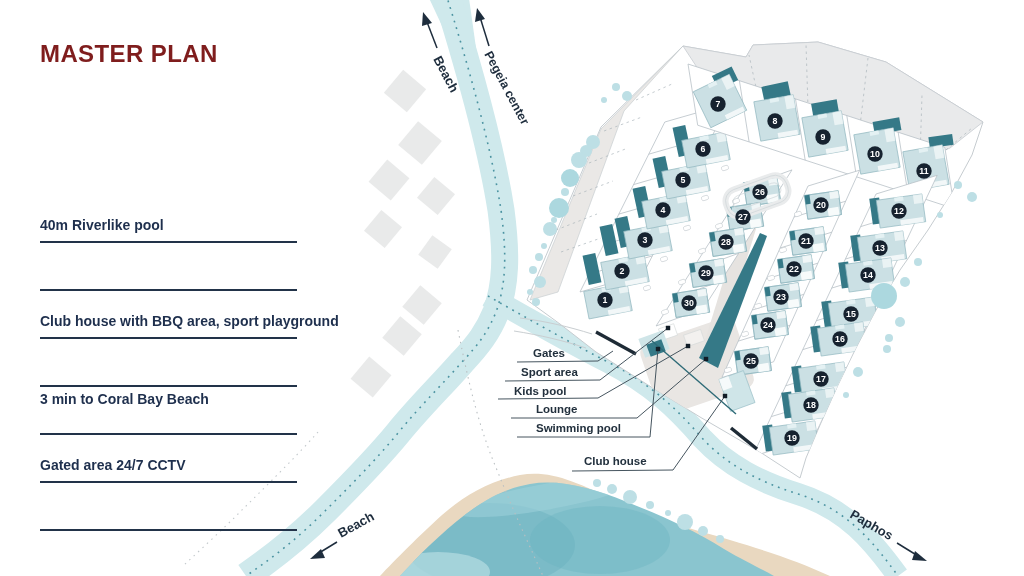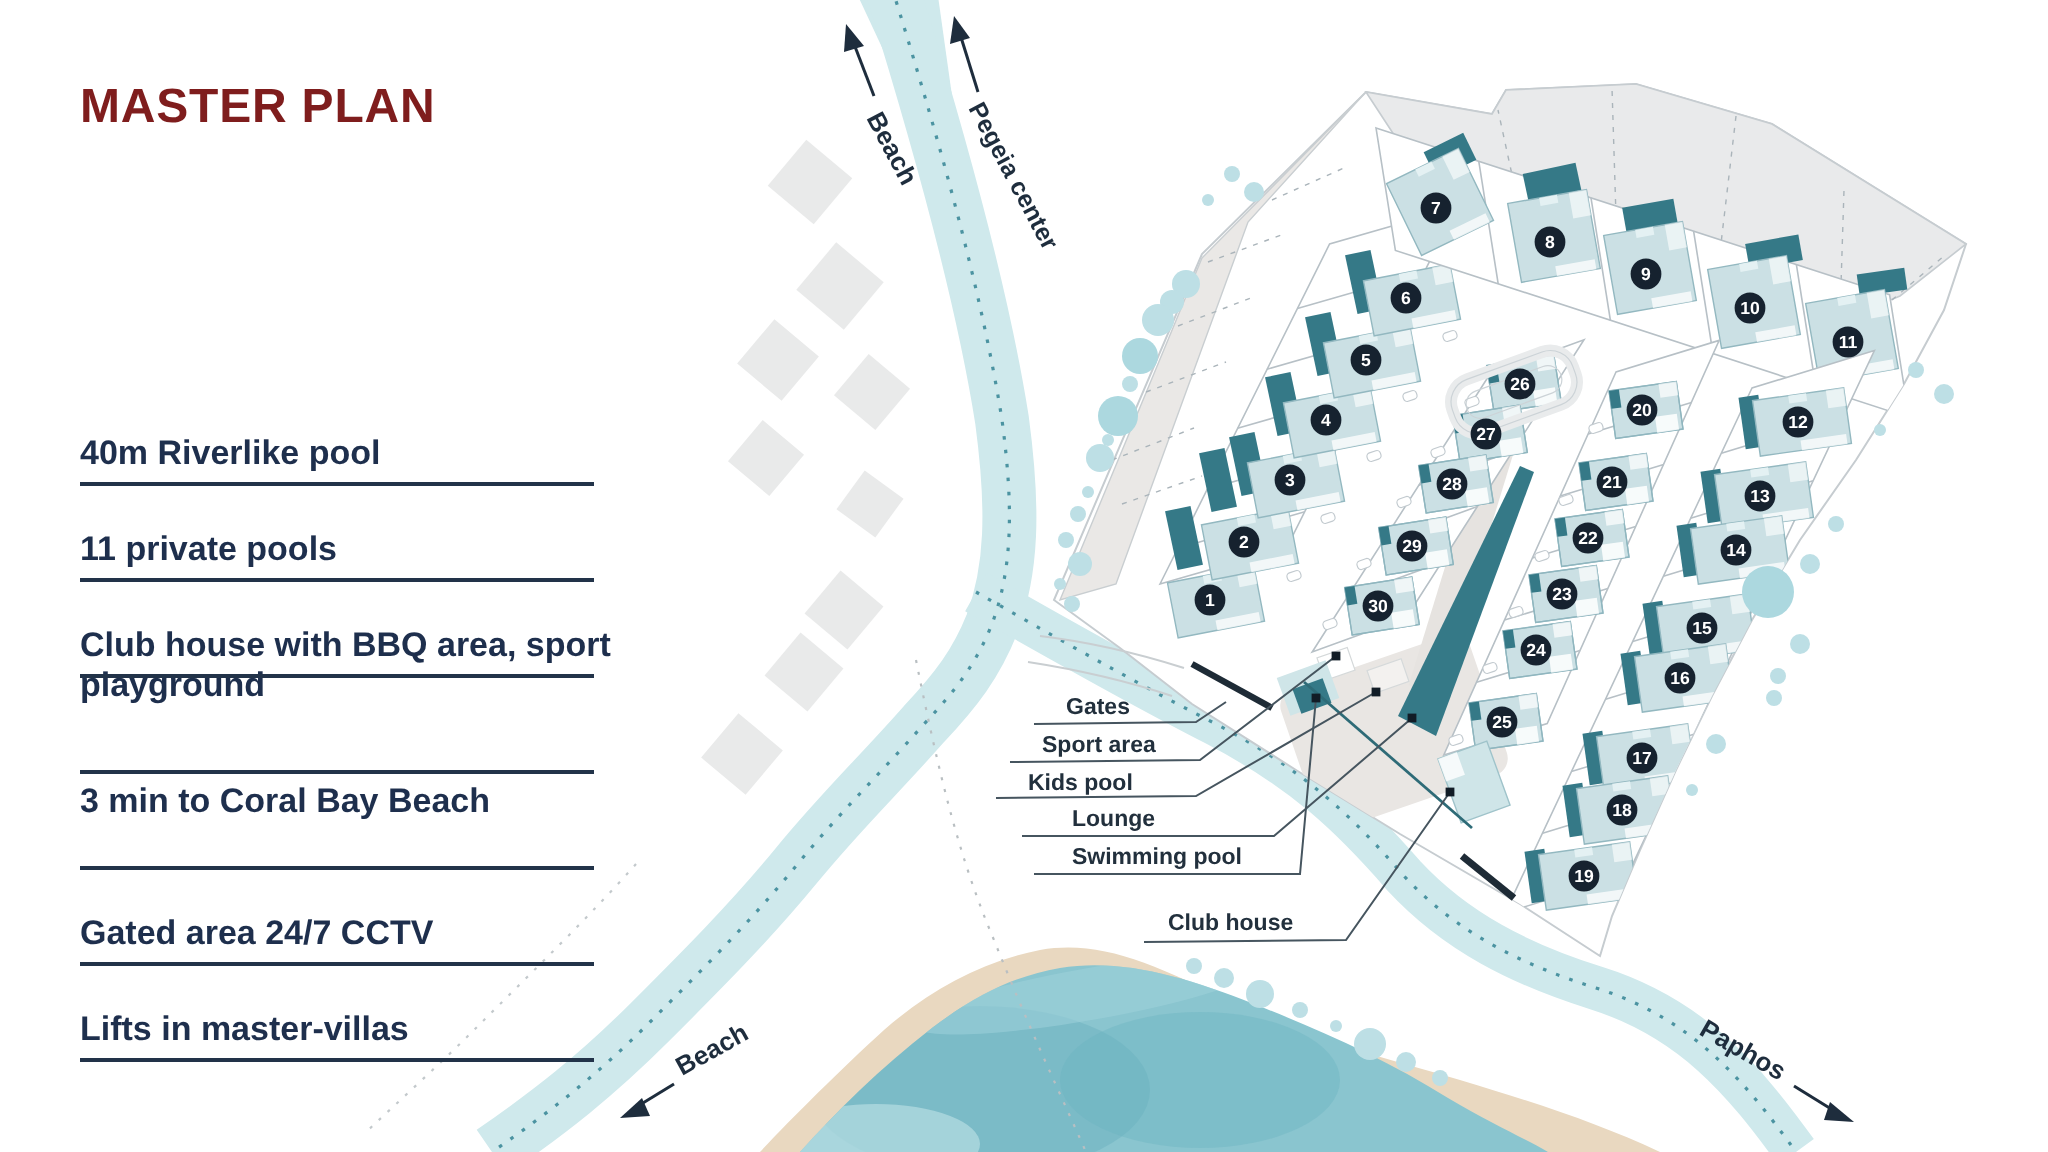--- a/index.html
+++ b/index.html
@@ -1,19 +1,19 @@
 <!DOCTYPE html>
 <html><head><meta charset="utf-8">
 <style>
 html,body{margin:0;padding:0;width:1024px;height:576px;overflow:hidden;background:#ffffff;
 font-family:"Liberation Sans",sans-serif;}
 #stage{position:relative;width:1024px;height:576px;}
 svg{position:absolute;left:0;top:0;}
 h1{position:absolute;left:40px;top:40px;margin:0;font-size:24px;letter-spacing:0.4px;color:#7f1d1d;font-weight:bold;}
-.fi{position:absolute;left:40px;width:320px;font-size:17px;font-weight:bold;color:#1e2f4d;}
+.fi{position:absolute;left:40px;width:320px;font-size:14px;font-weight:bold;color:#1e2f4d;}
 .fl{position:absolute;left:40px;width:257px;height:2px;background:#223349;}
 </style></head>
 <body>
 <div id="stage">
 <svg width="1024" height="576" viewBox="0 0 1024 576">
 <defs>
         <clipPath id="seacp">
           <path d="M400,576 C418,556 440,534 466,514 C490,496 508,488 530,484 C560,479 592,488 627,502 C660,515 692,529 724,549 C746,562 762,569 774,576 Z"></path>
         </clipPath>
         <clipPath id="cp">
@@ -638,23 +638,21 @@
         <path d="M477,8 L485,19 L475,22 Z" stroke="none"></path>
  <line x1="337" y1="542" x2="319" y2="553"></line>
         <path d="M310,559 L321,549 L325,558 Z" stroke="none"></path>
  <line x1="897" y1="543" x2="918" y2="556"></line>
         <path d="M927,561 L915,551 L912,560 Z" stroke="none"></path>
 </g>
 </svg>
 <h1>MASTER PLAN</h1>
 <div class="fi" style="top:217px">40m Riverlike pool</div>
     <div class="fl" style="top:241px"></div>
-    <div class="fi" style="top:265px">11 private pools</div>
     <div class="fl" style="top:289px"></div>
     <div class="fi" style="top:313px">Club house with BBQ area, sport playground</div>
     <div class="fl" style="top:337px"></div>
     <div class="fl" style="top:385px"></div>
     <div class="fi" style="top:391px">3 min to Coral Bay Beach</div>
     <div class="fl" style="top:433px"></div>
     <div class="fi" style="top:457px">Gated area 24/7 CCTV</div>
     <div class="fl" style="top:481px"></div>
-    <div class="fi" style="top:505px">Lifts in master-villas</div>
     <div class="fl" style="top:529px"></div>
 </div>
 </body></html>

